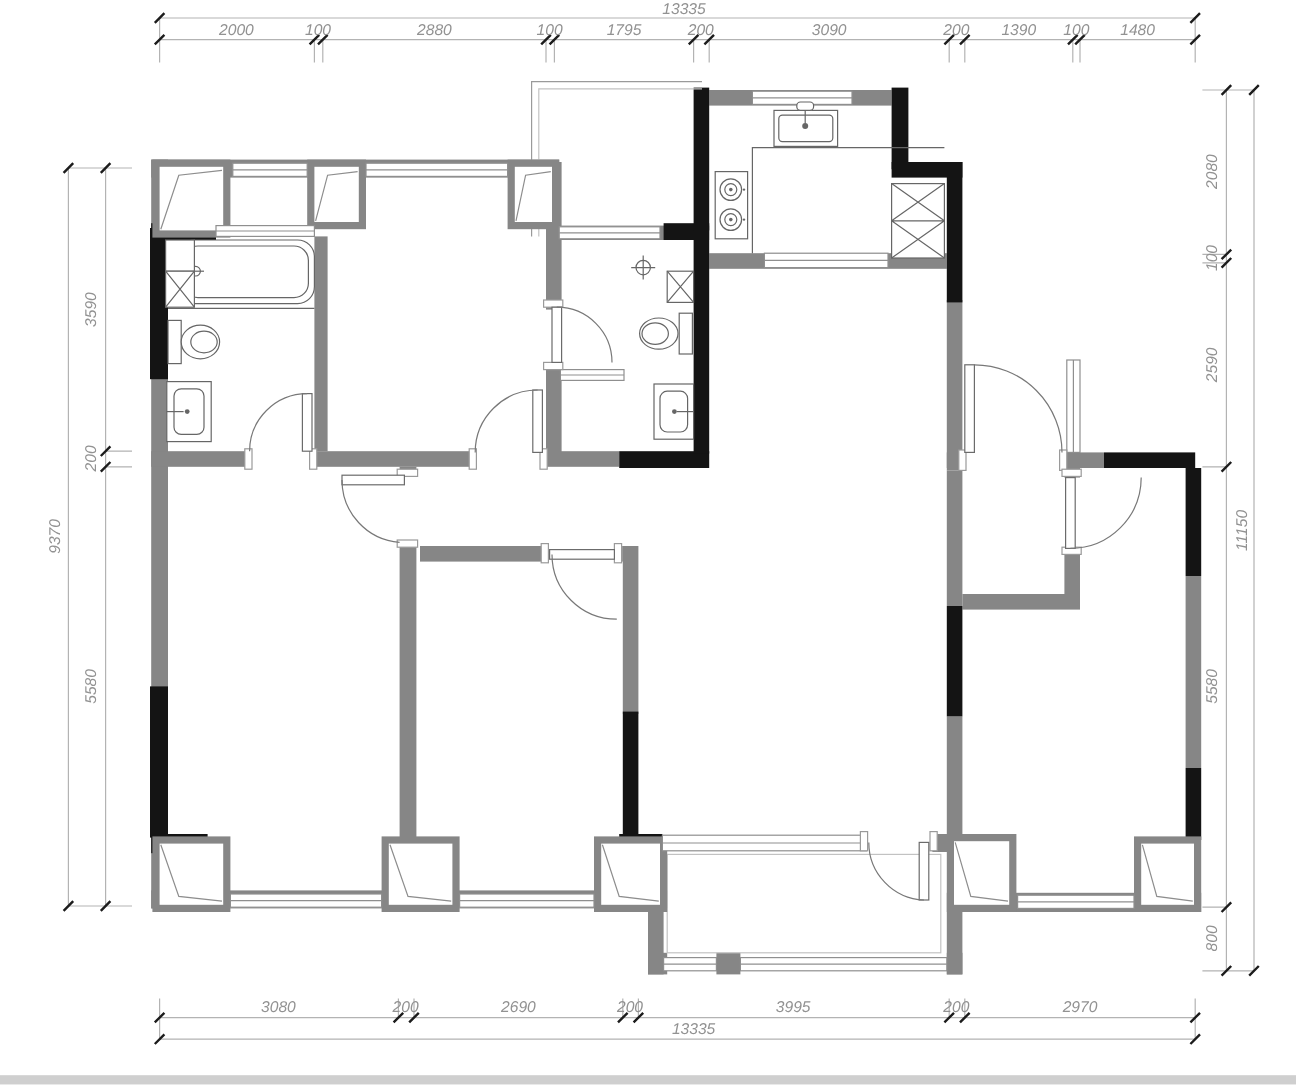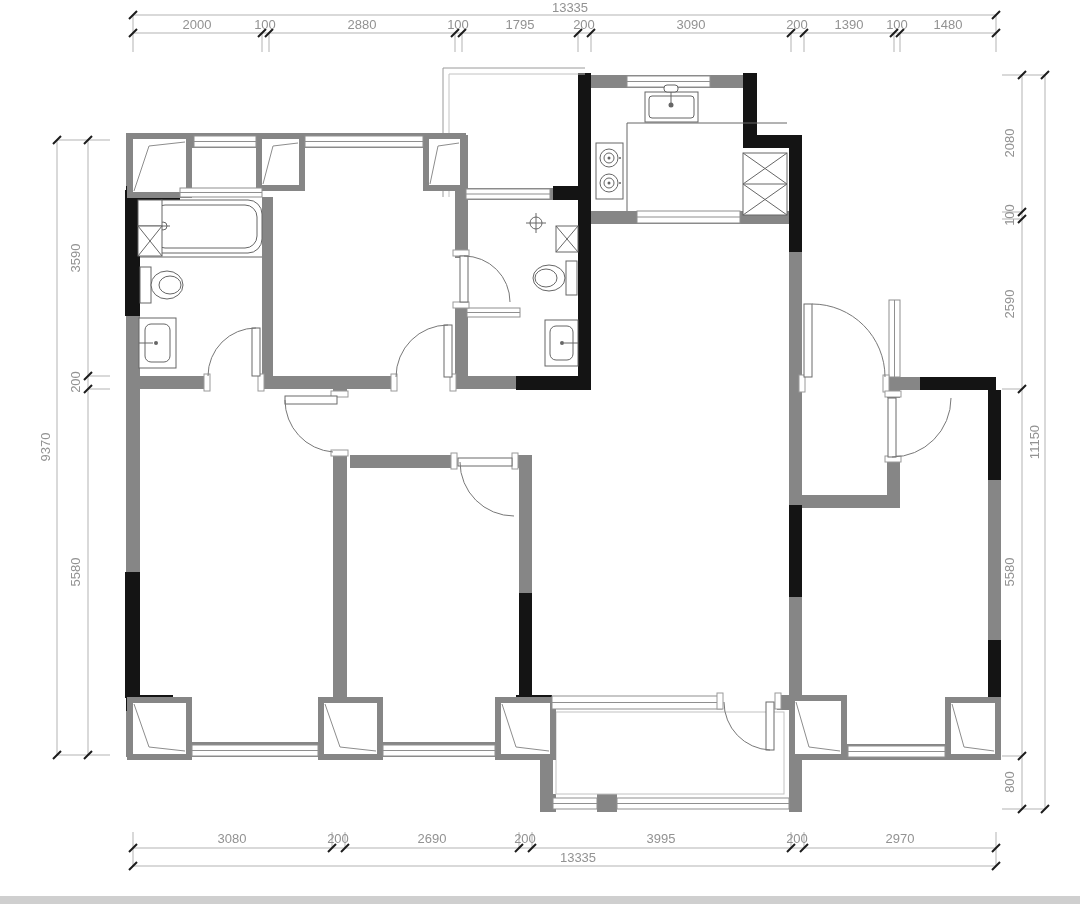--- a/index.html
+++ b/index.html
@@ -1,17 +1,17 @@
 <!DOCTYPE html>
 <html style="--wall_gray: #868686; --wall_black: #141414; --dim_text: #929292; --dim_line: #b3b3b3; --fixture_line: #666666; --footer_bar: #cfcfcf;"><head>
 <meta charset="utf-8">
 <style>
   html,body{margin:0;padding:0;background:#ffffff;}
   .stage{position:relative;width:1080px;height:904px;background:#fff;overflow:hidden;
-         font-family:"Liberation Sans", sans-serif;}
+         font-family:"Liberation Sans", sans-serif;font-style:italic;}
   svg{display:block}
   .wg{fill:var(--wall_gray,#868686);}
   .wb{fill:var(--wall_black,#141414);}
   .dimline{stroke:var(--dim_line,#b3b3b3);stroke-width:1;fill:none;}
   .tick{stroke:#1c1c1c;stroke-width:2;fill:none;}
   .dimtext{fill:var(--dim_text,#929292);font-size:13px;font-family:"Liberation Sans",sans-serif;}
   .thin{stroke:#9a9a9a;stroke-width:1;fill:none;}
   .thin2{stroke:#c2c2c2;stroke-width:1;fill:none;}
   .fix{stroke:var(--fixture_line,#666666);stroke-width:1;fill:#ffffff;}
   .fixl{stroke:var(--fixture_line,#666666);stroke-width:1;fill:none;}

